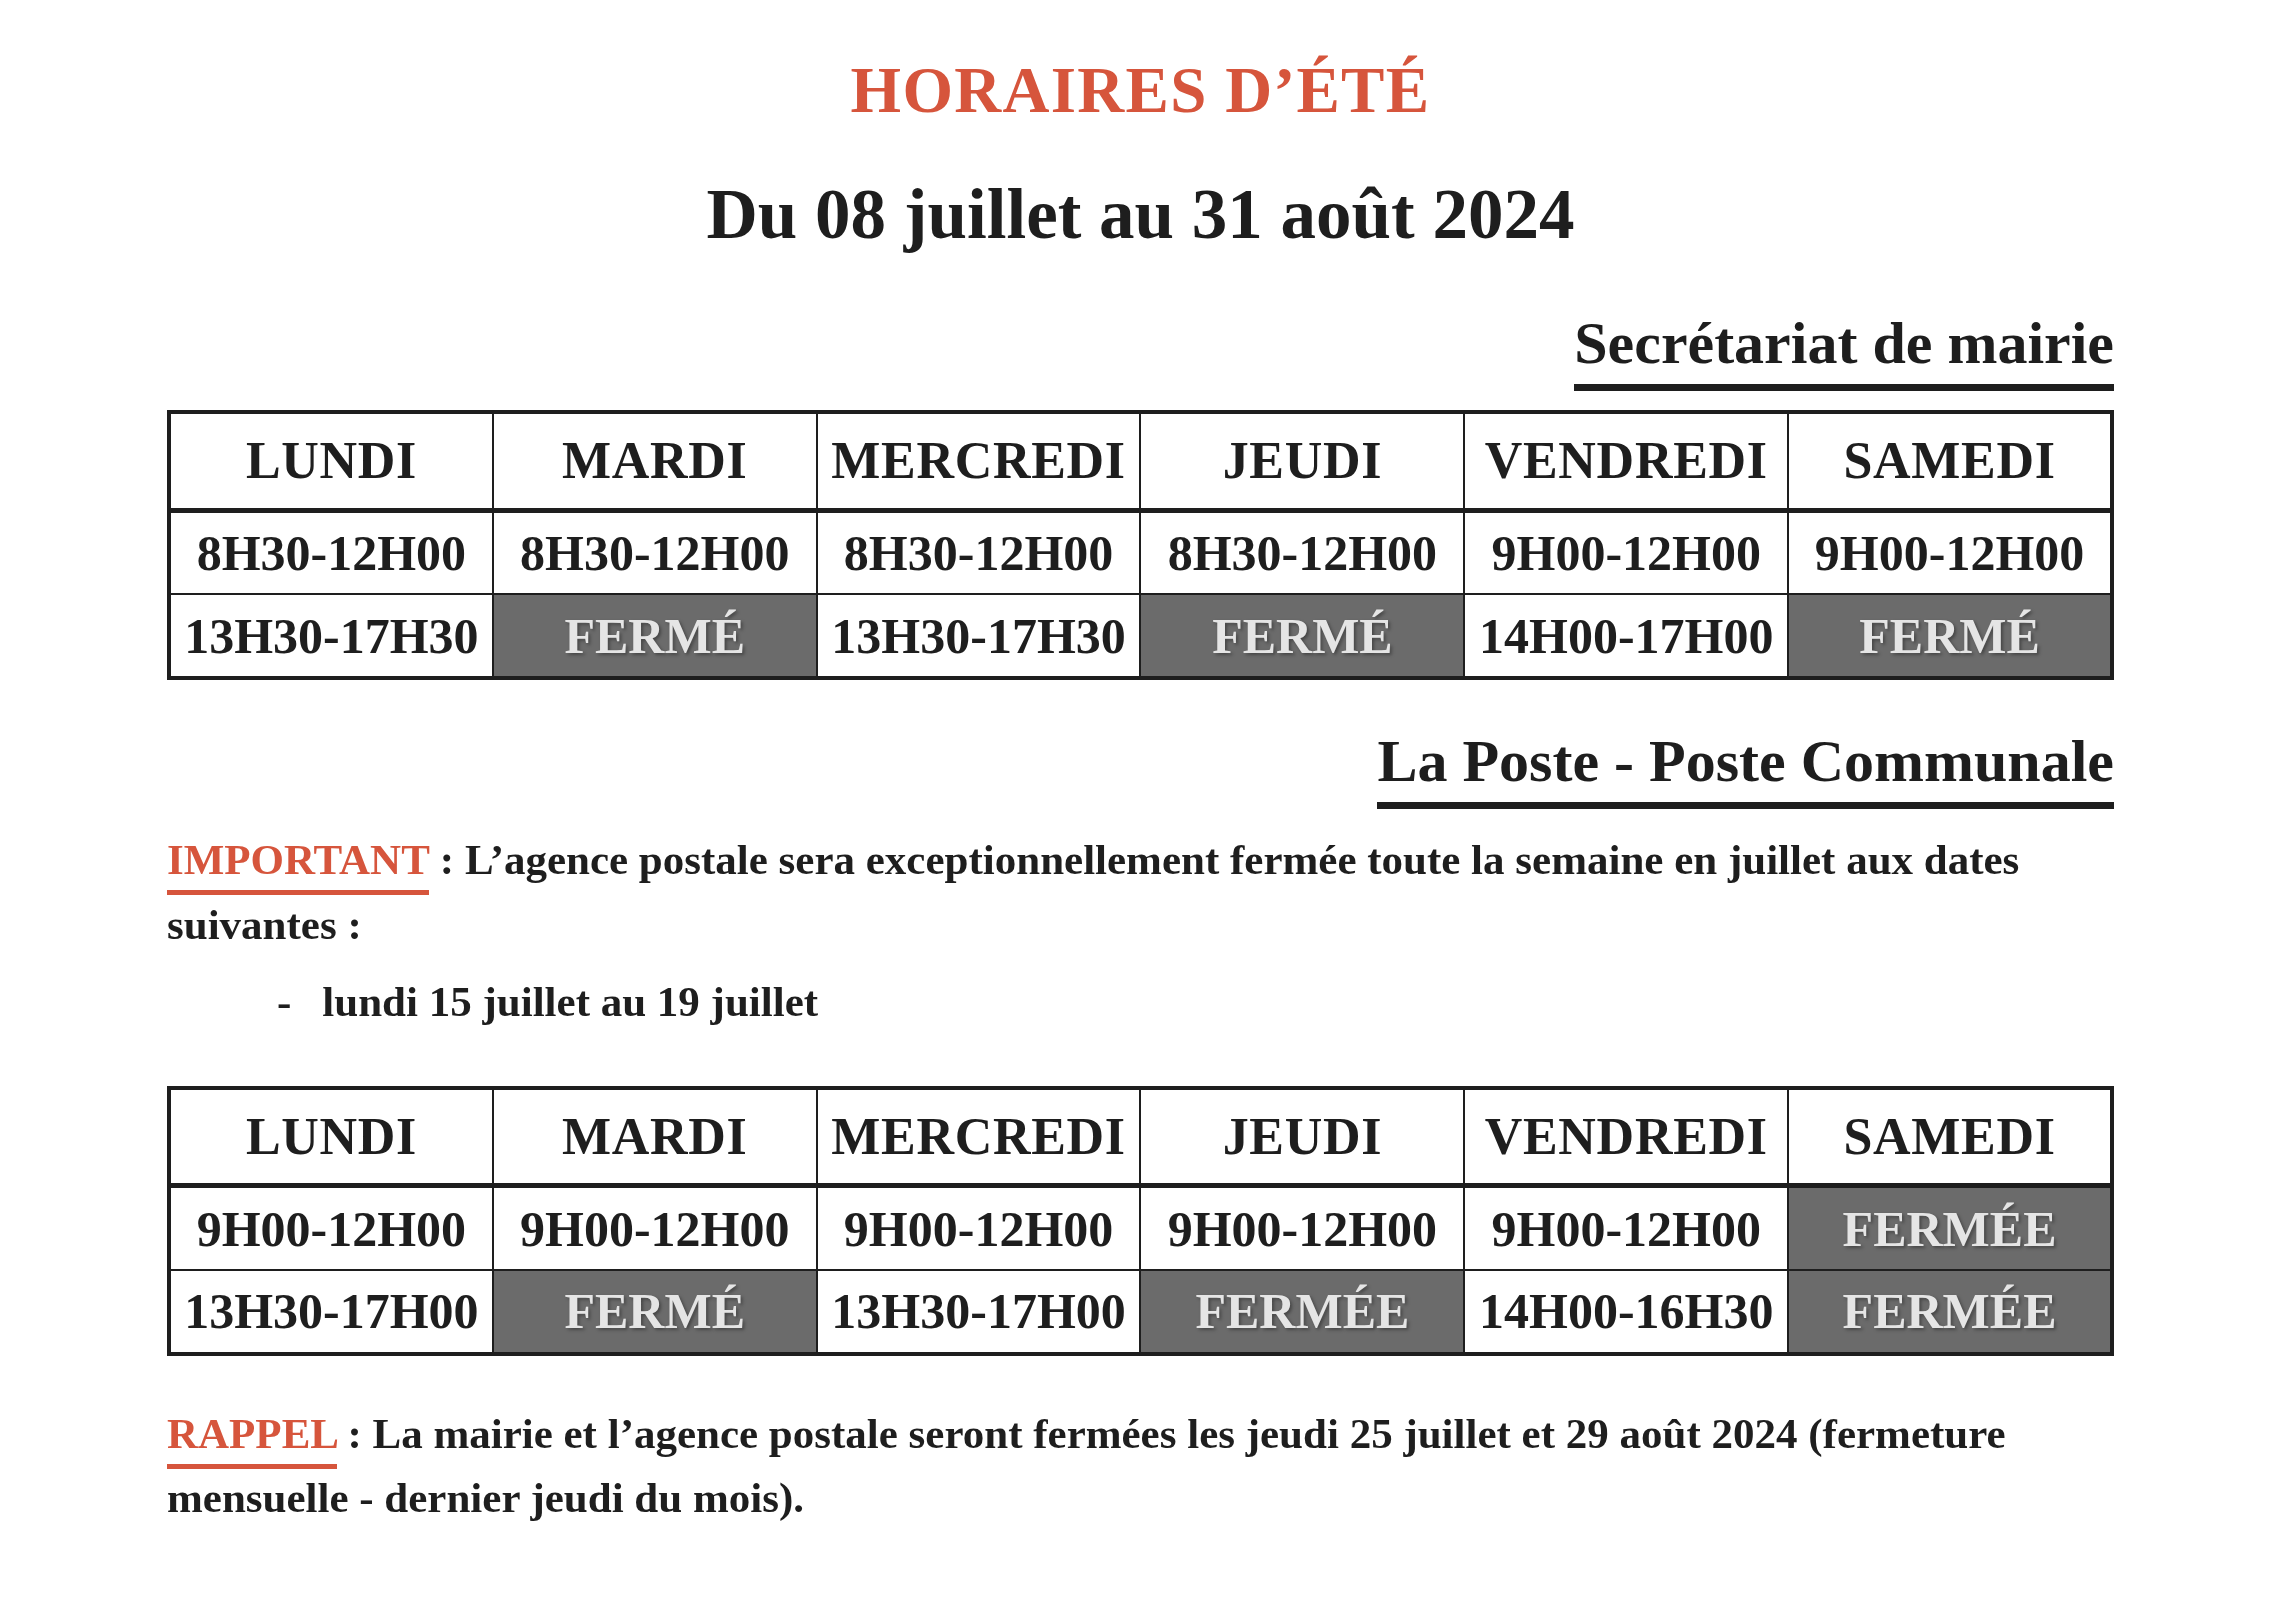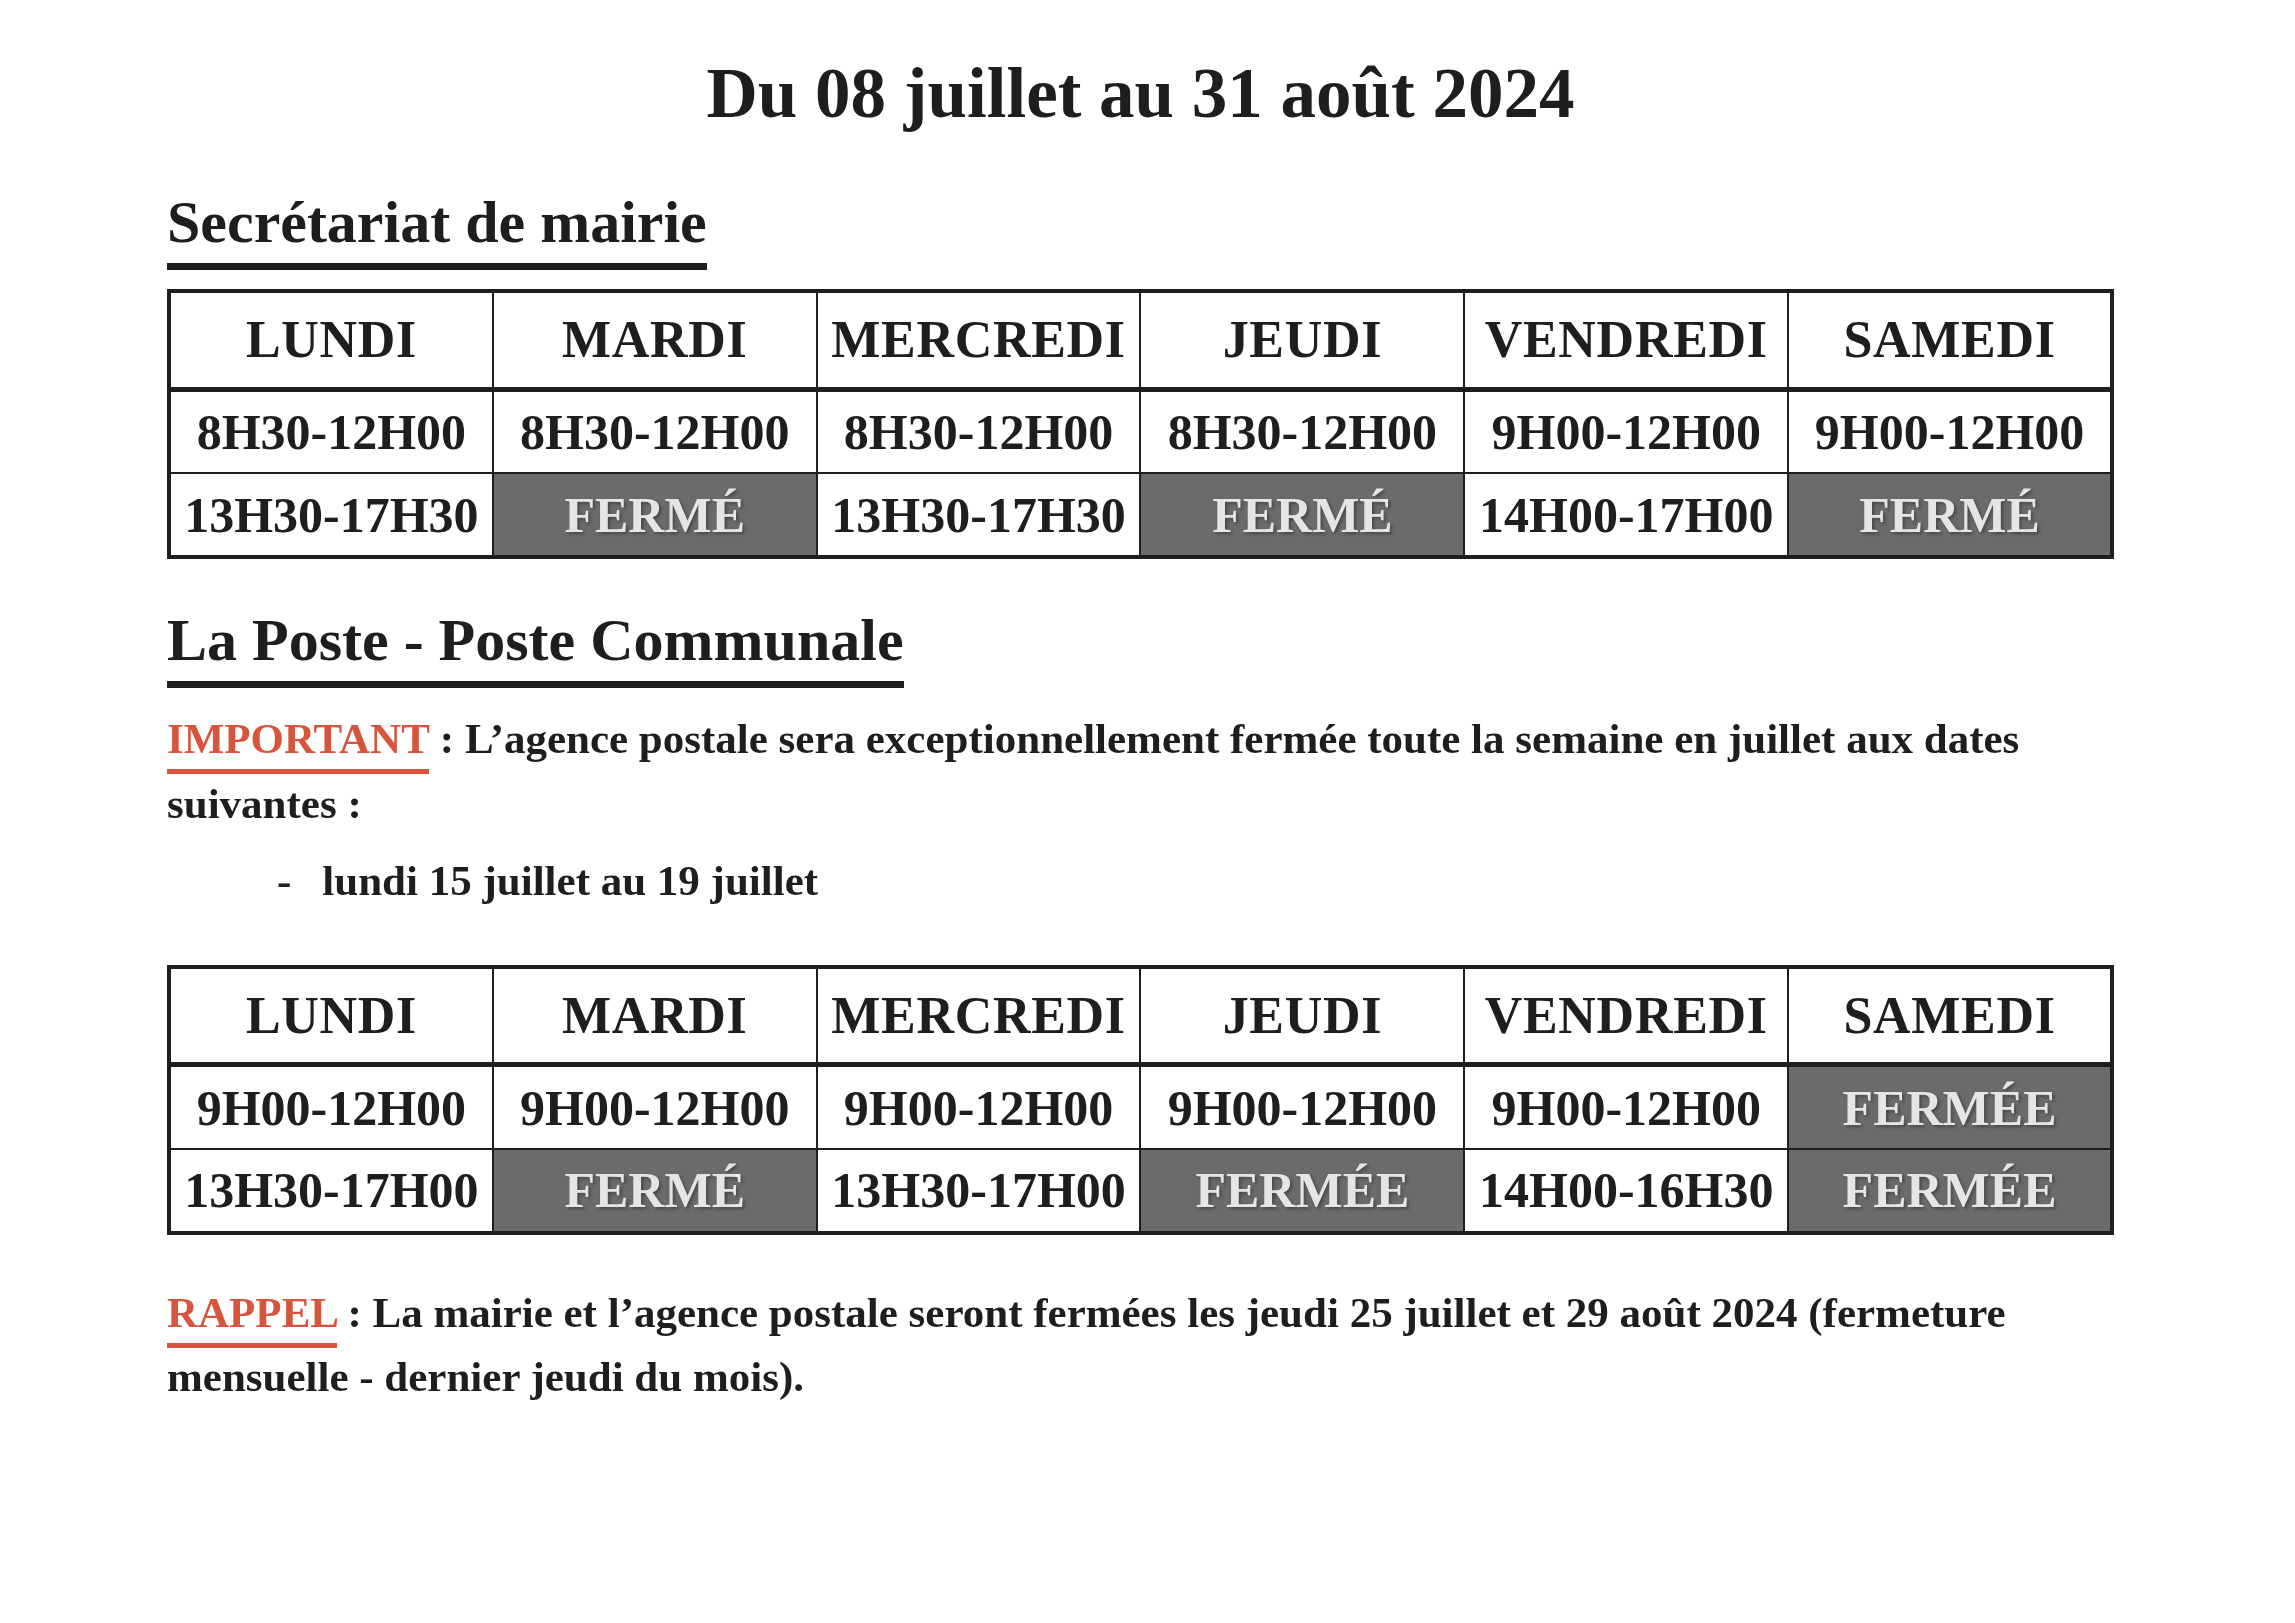--- a/index.html
+++ b/index.html
@@ -13,21 +13,21 @@
     width:2295px;height:1623px;overflow:hidden;background:#ffffff;
     font-family:"Liberation Serif","DejaVu Serif",serif;
     font-weight:bold;color:var(--ink);
   }
   .page{width:2295px;height:1623px;padding:58px 181px 0 167px;}
 
   .title{font-size:69px;line-height:1.08;text-align:center;margin:0 0 19.6px;letter-spacing:1.3px;}
   .subtitle{font-size:65px;line-height:1;text-align:center;color:var(--accent-red);margin:0 0 56px;letter-spacing:1.3px;}
   .date-range{font-size:71px;line-height:1;text-align:center;margin:0 0 63px;}
 
-  .section-title{font-size:60px;line-height:1;text-align:left;margin:0 0 37px;}
+  .section-title{font-size:60px;line-height:1;text-align:right;margin:0 0 37px;}
   .section-title .u{border-bottom:7.9px solid var(--ink);padding-bottom:7.9px;}
 
   table.schedule{
     width:100%;border-collapse:collapse;table-layout:fixed;
     border:4.6px solid var(--ink);
   }
   table.schedule th,table.schedule td{
     border:2.6px solid var(--ink);text-align:center;vertical-align:middle;padding:0;
   }
   table.schedule thead th{height:98px;font-size:52px;border-bottom:5.2px solid var(--ink);letter-spacing:0.7px;}
@@ -43,20 +43,21 @@
 
   .gap-before-table2{height:56px;}
   .mairie-gap{height:51px;}
   .rappel{margin-top:46px;}
 </style>
 </head>
 <body>
 
 <div class="page">
 
+  <h2 class="subtitle">HORAIRES D’ÉTÉ</h2>
   <div class="date-range">Du 08 juillet au 31 août 2024</div>
 
   <div class="section-title">
     <span class="u">Secrétariat de mairie</span>
   </div>
 
   <table class="schedule">
     <thead>
       <tr>
         <th>LUNDI</th>

